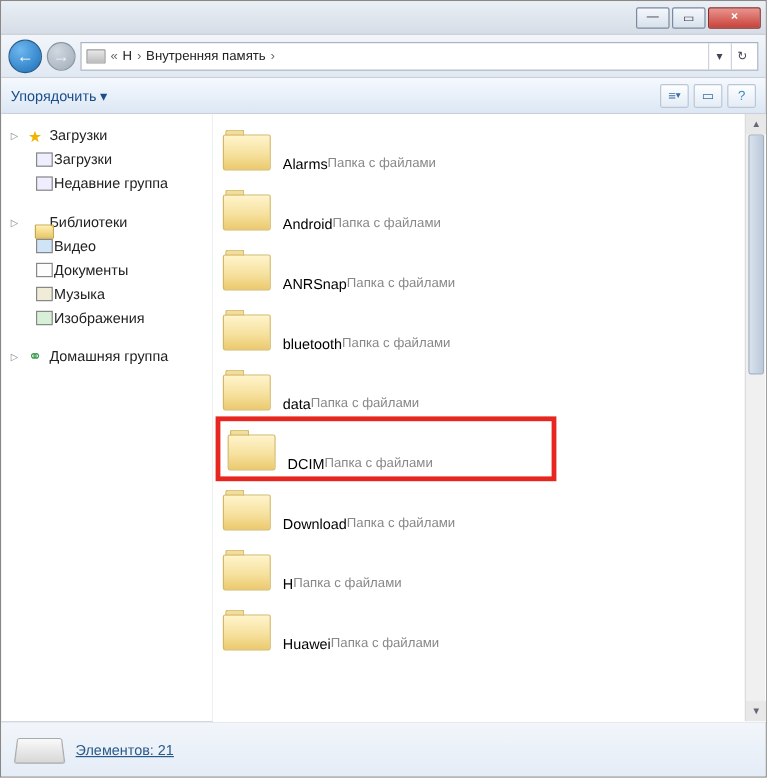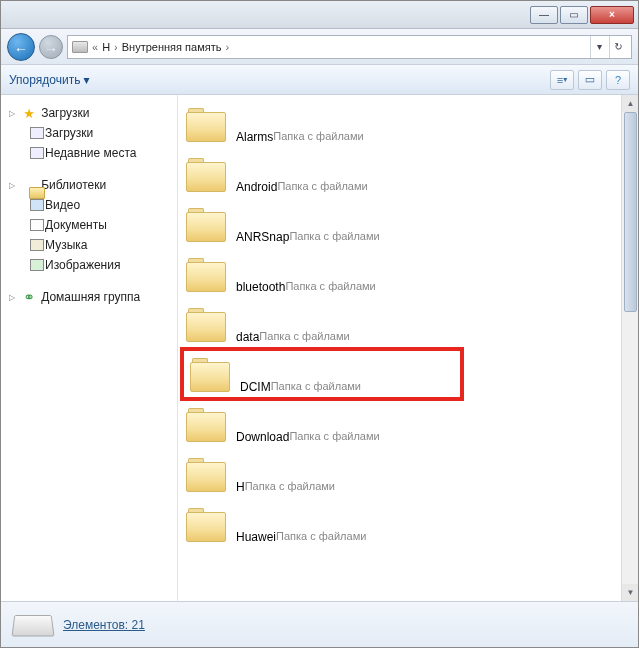--- a/index.html
+++ b/index.html
@@ -322,21 +322,21 @@
       <div class="tree-item">
         <span class="ico">
             <span class="ico-sq down"></span>
           </span>
         <span>Загрузки</span>
       </div>
       <div class="tree-item">
         <span class="ico">
             <span class="ico-sq recent"></span>
           </span>
-        <span>Недавние места</span>
+        <span>Недавние группа</span>
       </div>
     </div>
 
     <div class="tree-group">
       <div class="tree-head">
         <span class="exp">▷</span>
         <span class="ico">
             <span class="ico-folder"></span>
           </span>
         <span>Библиотеки</span>

